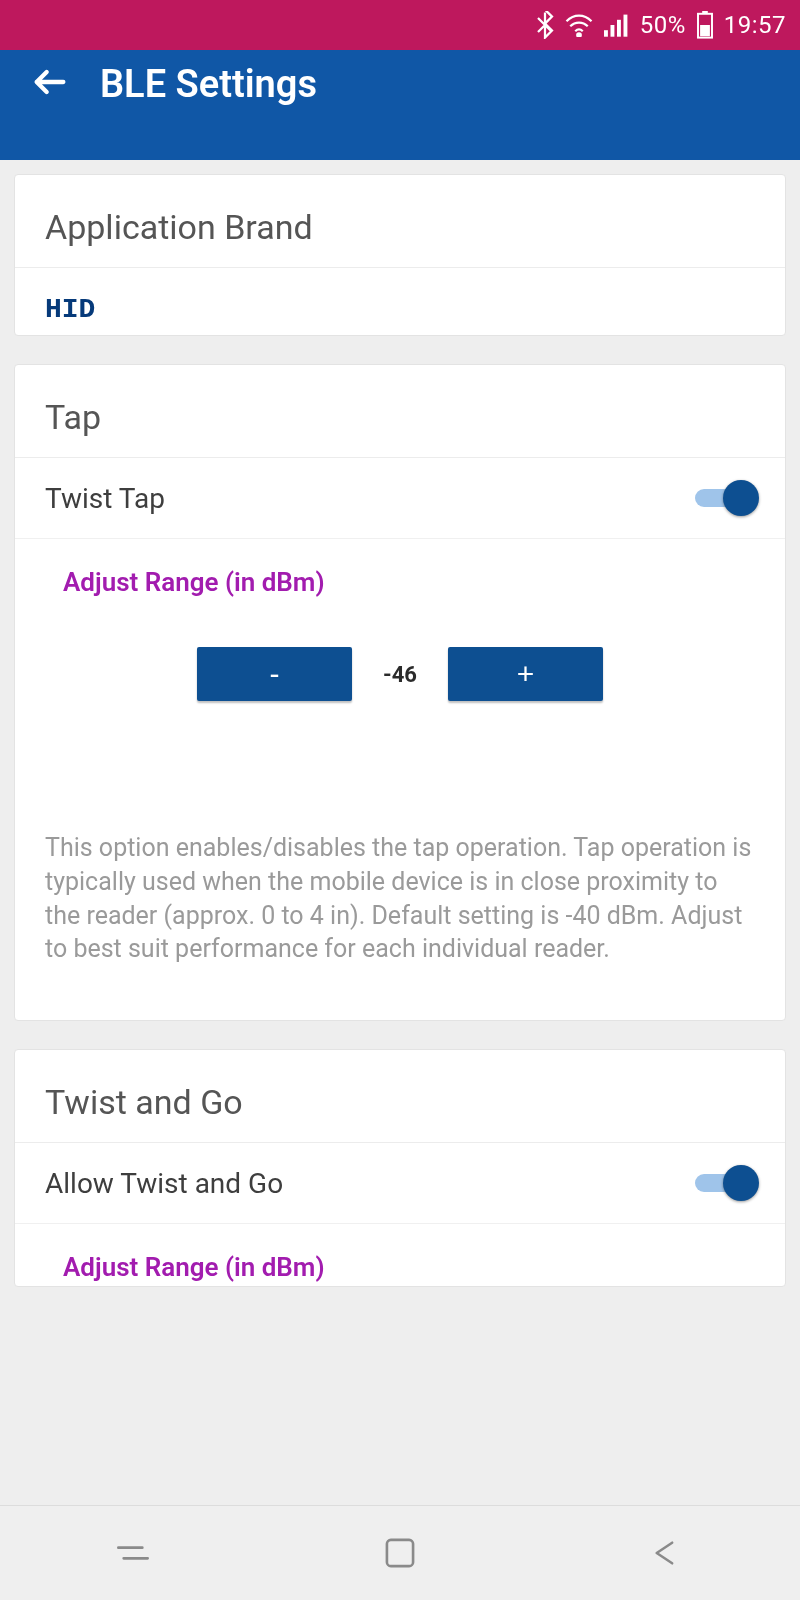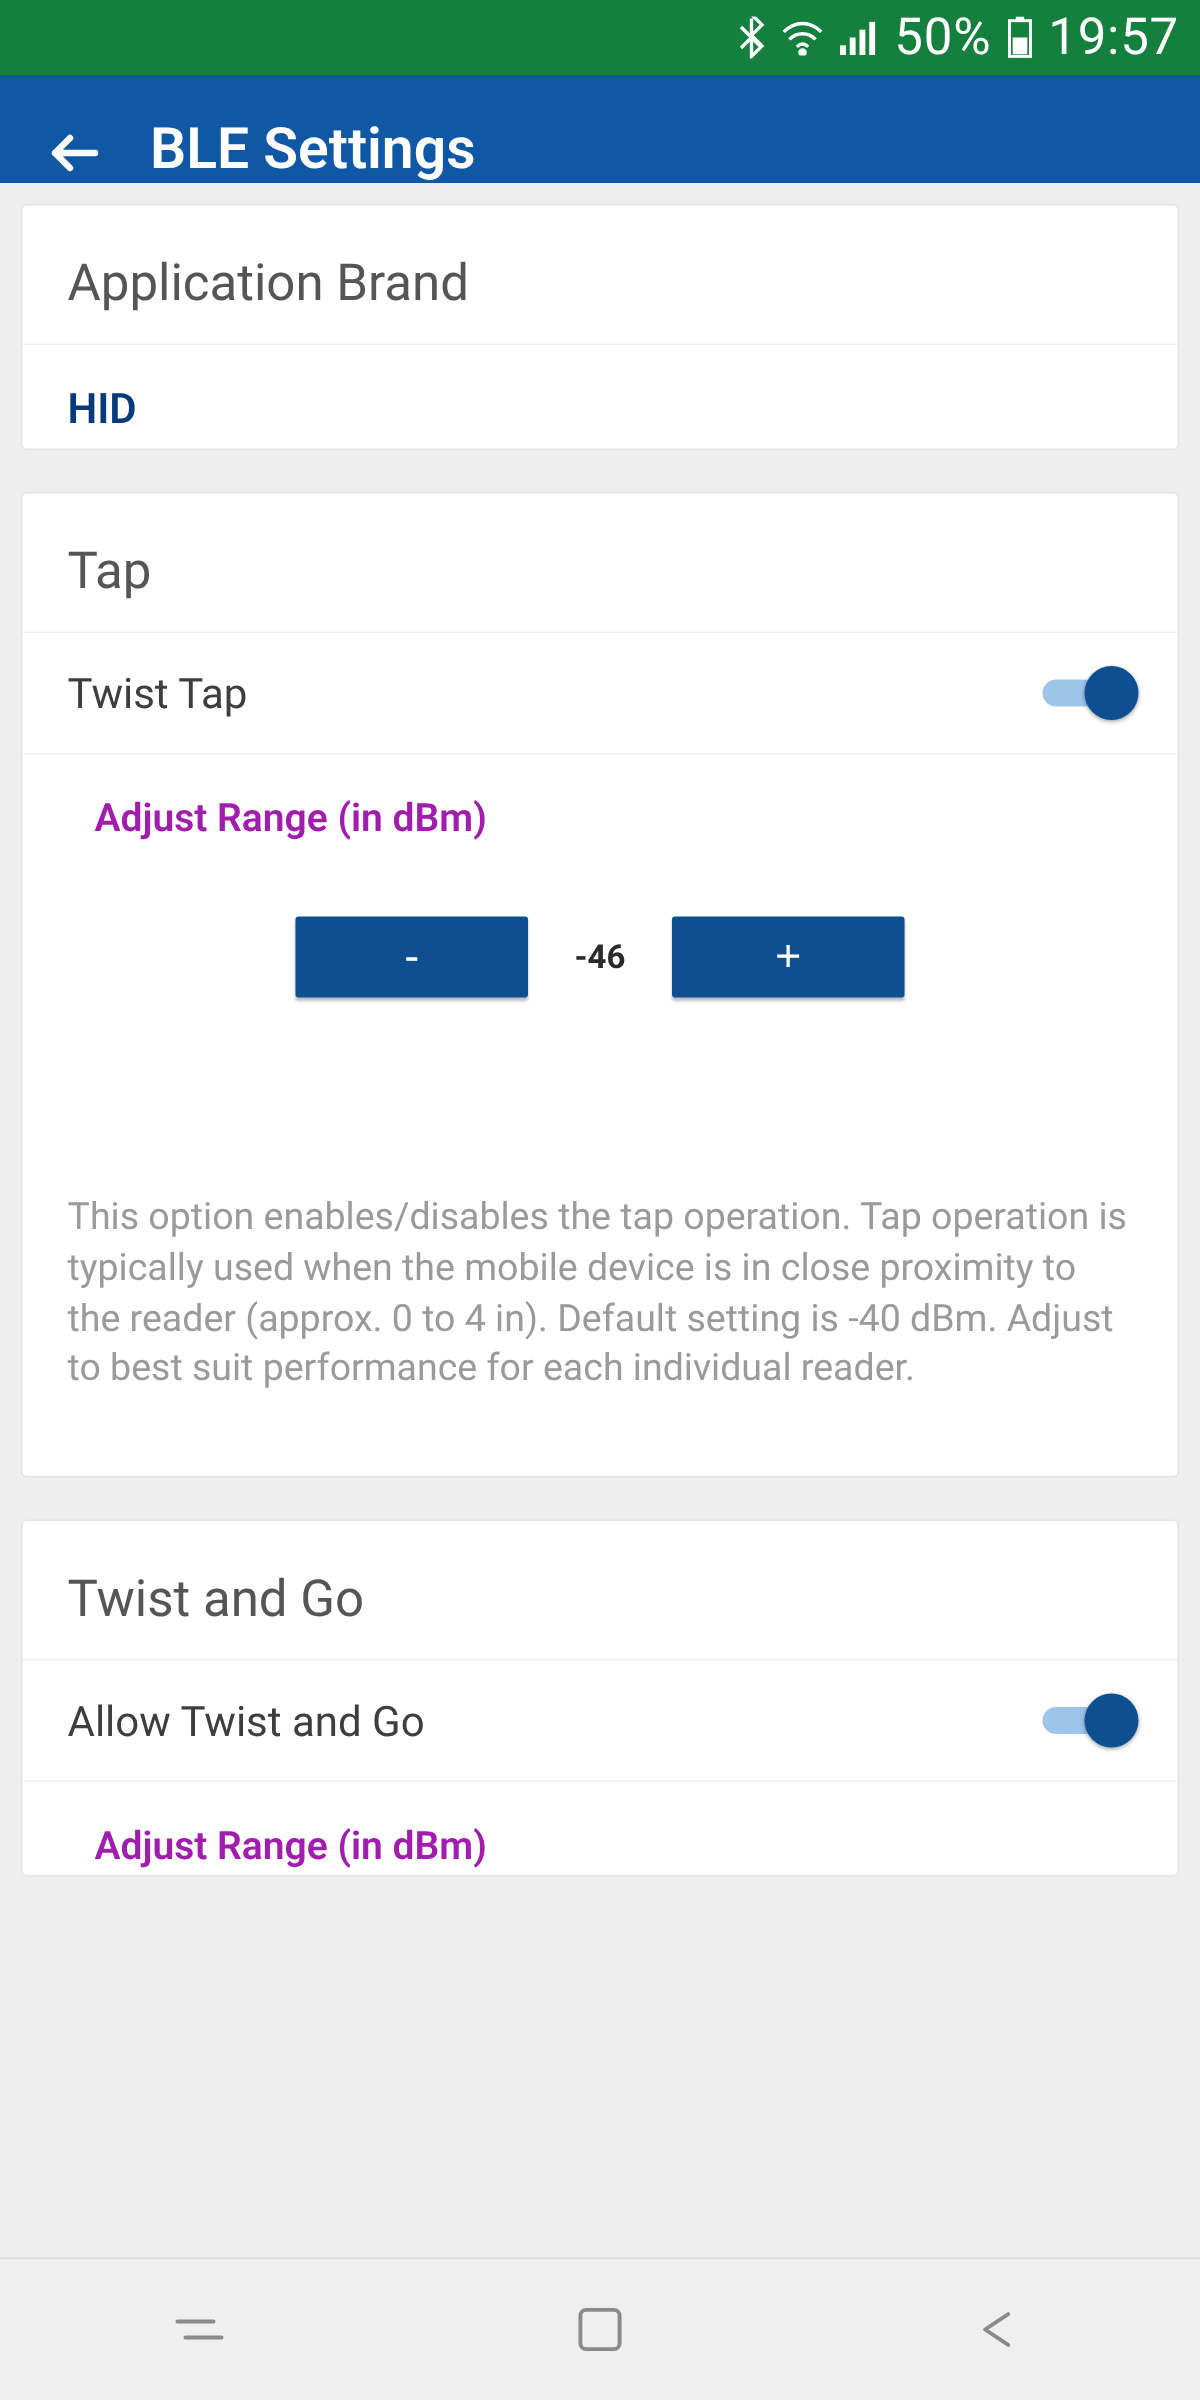--- a/index.html
+++ b/index.html
@@ -1,39 +1,39 @@
 <!DOCTYPE html>
 <html><head>
 <meta charset="utf-8">
 <style>
   * { box-sizing: border-box; margin: 0; padding: 0; }
   html, body { width: 800px; height: 1600px; font-family: Roboto, -apple-system, Helvetica, Arial, sans-serif; background: #eeeeee; overflow: hidden; }
   .status-bar {
-    height: 50px; background: #15803d; color: #fff;
+    height: 50px; background: #be185d; color: #fff;
     display: flex; align-items: center; justify-content: flex-end;
-    padding: 0 14px; font-size: 34px; letter-spacing: 0.5px; gap: 10px;
+    padding: 0 14px; font-size: 24px; letter-spacing: 0.5px; gap: 10px;
   }
   .status-bar .ico { display:inline-flex; align-items:center; }
   .app-bar {
-    height: 72px; background: #1057a6; color: #fff;
-    display: flex; align-items: flex-end; padding: 0 30px;
+    height: 110px; background: #1057a6; color: #fff;
+    display: flex; align-items: flex-start; padding: 12px 30px;
   }
   .app-bar .back { margin-right: 30px; display:flex; align-items:center; }
   .app-bar .title { font-size: 38px; font-weight: 600; }
   .content { padding: 14px 14px 0 14px; height: calc(1600px - 50px - 100px - 95px); overflow: hidden; background:#eeeeee;}
   .card {
     background: #fff; border: 1px solid #e3e3e3; border-radius: 4px;
     margin-bottom: 28px;
   }
   .card-h {
     padding: 20px 30px; font-size: 34px; color: #555; font-weight: 400;
     border-bottom: 1px solid #ececec;
     margin-top: 12px;
   }
-  .brand-value { padding: 26px 30px 10px 30px; color: #063a7a; font-size: 28px; font-weight: 600; }
+  .brand-value { padding: 26px 30px 10px 30px; color: #063a7a; font-size: 28px; font-weight: 600; font-family: Liberation Mono, monospace; }
   .brand-desc { padding: 60px 30px 40px 30px; color: #9a9a9a; font-size: 25px; line-height: 1.3; }
   .row {
     display: flex; align-items: center; justify-content: space-between;
     padding: 22px 30px; font-size: 28px; color: #3e3e3e;
     border-bottom: 1px solid #f0f0f0;
   }
   .sub-label { padding: 28px 30px 10px 48px; color: #a21caf; font-size: 26px; font-weight: 600; }
   .stepper { display:flex; align-items:center; justify-content:center; padding: 40px 0 10px 0; gap: 24px; }
   .step-btn {
     width: 155px; height: 54px; background: #0d4f91; color:#fff;

